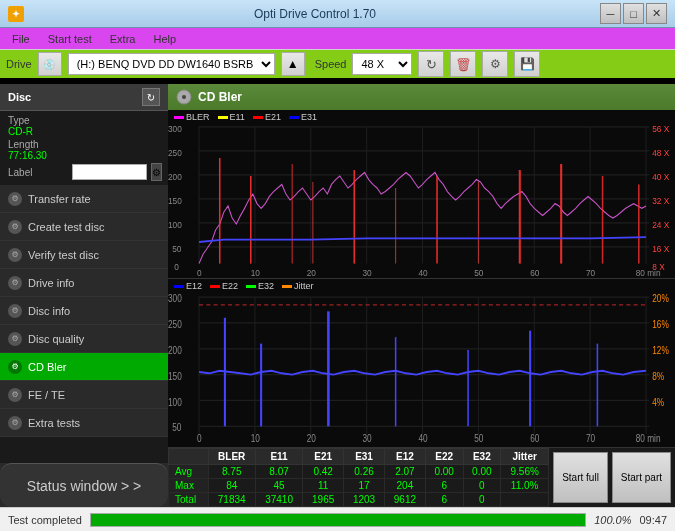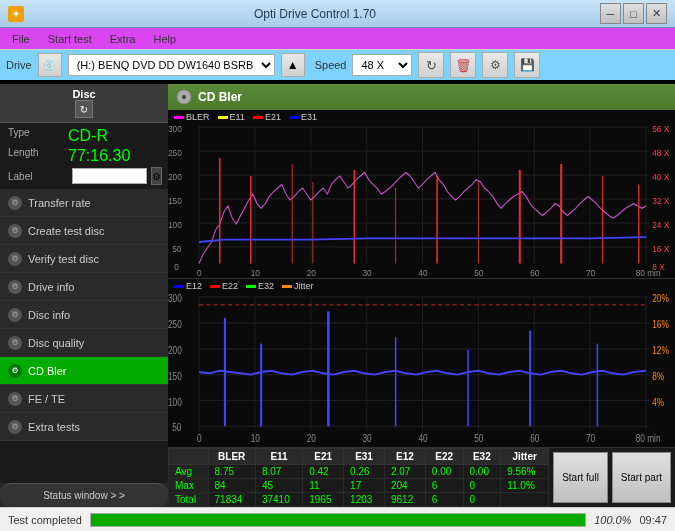--- a/index.html
+++ b/index.html
@@ -27,26 +27,26 @@
       display: flex;
       align-items: center;
       padding: 0 4px;
       border-bottom: 1px solid #d0d0d0;
       gap: 2px;
     }
     .menu-item { padding: 2px 8px; cursor: pointer; font-size: 11px; color: #333; }
 
     
     .drive-bar {
-      background: #7dd3fc;
+      background: #84cc16;
       height: 34px;
       display: flex;
       align-items: center;
       padding: 0 6px;
-      border-bottom: 4px solid #000000;
+      border-bottom: 6px solid #000000;
       gap: 6px;
     }
     .drive-label { font-size: 11px; color: #333; }
     .drive-select { height: 22px; font-size: 11px; border: 1px solid #aaa; background: white; padding: 0 4px; min-width: 200px; }
     .drive-icon-btn { width: 24px; height: 24px; background: linear-gradient(to bottom, #e8e8e8, #d0d0d0); border: 1px solid #aaa; display: flex; align-items: center; justify-content: center; cursor: pointer; font-size: 12px; }
     .speed-label { font-size: 11px; color: #333; margin-left: 4px; }
     .speed-select { height: 22px; font-size: 11px; border: 1px solid #aaa; background: white; padding: 0 4px; width: 60px; }
     .toolbar-btn { width: 26px; height: 26px; background: linear-gradient(to bottom, #e8e8e8, #d0d0d0); border: 1px solid #aaa; display: flex; align-items: center; justify-content: center; cursor: pointer; font-size: 14px; }
 
     
@@ -61,29 +61,28 @@
       overflow: hidden;
       flex-shrink: 0;
     }
     .disc-header {
       background: #3a3a3a;
       padding: 4px 8px;
       display: flex;
       align-items: center;
       justify-content: space-between;
       border-bottom: 1px solid #555;
-      flex-direction: column;
     }
     .disc-header-text { color: white; font-size: 11px; font-weight: bold; }
     .disc-header-btn { width: 18px; height: 18px; background: #555; border: 1px solid #777; display: flex; align-items: center; justify-content: center; color: white; font-size: 10px; cursor: pointer; }
     
     .disc-info { padding: 4px 8px; background: #1a1a1a; }
-    .disc-row { display: flex; margin-bottom: 2px; }
+    .disc-row { display: flex; margin-bottom: 2px; flex-direction: column; }
     .disc-key { color: #aaa; font-size: 10px; width: 60px; flex-shrink: 0; }
-    .disc-val { color: #00ff00; font-size: 16px; flex: 1; }
+    .disc-val { color: #00ff00; font-size: 10px; flex: 1; }
     .disc-val.white { color: #ffffff; }
     .label-row { display: flex; align-items: center; gap: 4px; margin-top: 2px; }
     .label-input { background: white; border: 1px solid #aaa; height: 16px; width: 75px; font-size: 9px; }
     .label-btn { width: 18px; height: 18px; background: #444; border: 1px solid #666; display: flex; align-items: center; justify-content: center; cursor: pointer; font-size: 10px; }
 
     .sidebar-item {
       height: 28px;
       display: flex;
       align-items: center;
       padding: 0 8px;
@@ -92,27 +91,27 @@
       font-size: 11px;
       gap: 6px;
       border-bottom: 1px solid #333;
     }
     .sidebar-item.active { background: #00aa00; color: white; }
     .sidebar-icon { width: 14px; height: 14px; background: #555; border-radius: 50%; display: flex; align-items: center; justify-content: center; font-size: 8px; color: #aaa; flex-shrink: 0; }
     .sidebar-item.active .sidebar-icon { background: #007700; color: white; }
 
     .status-btn {
       margin-top: auto;
-      height: 24px;
+      height: 44px;
       background: #333;
       display: flex;
       align-items: center;
       justify-content: center;
       color: #ccc;
-      font-size: 10px;
+      font-size: 14px;
       cursor: pointer;
       border-top: 1px solid #555;
       border-radius: 12px;
     }
 
     
     .content-area {
       flex: 1;
       display: flex;
       flex-direction: column;
@@ -146,21 +145,21 @@
     .data-table th {
       color: white;
       background: #2a2a2a;
       padding: 2px 6px;
       text-align: center;
       border: 1px solid #333;
     }
     .data-table td {
       color: #00ff00;
       padding: 1px 6px;
-      text-align: left;
+      text-align: center;
       border: 1px solid #2a2a2a;
     }
     .data-table tr.avg-row td { color: #00ff00; }
     .data-table tr.max-row td { color: #00ff00; }
     .data-table tr.total-row td { color: #00ff00; }
     .data-table .row-label { color: #fff; background: #222; text-align: left; }
     .data-table .jitter-val { color: #ff6060; }
 
     .table-section {
       display: flex;

